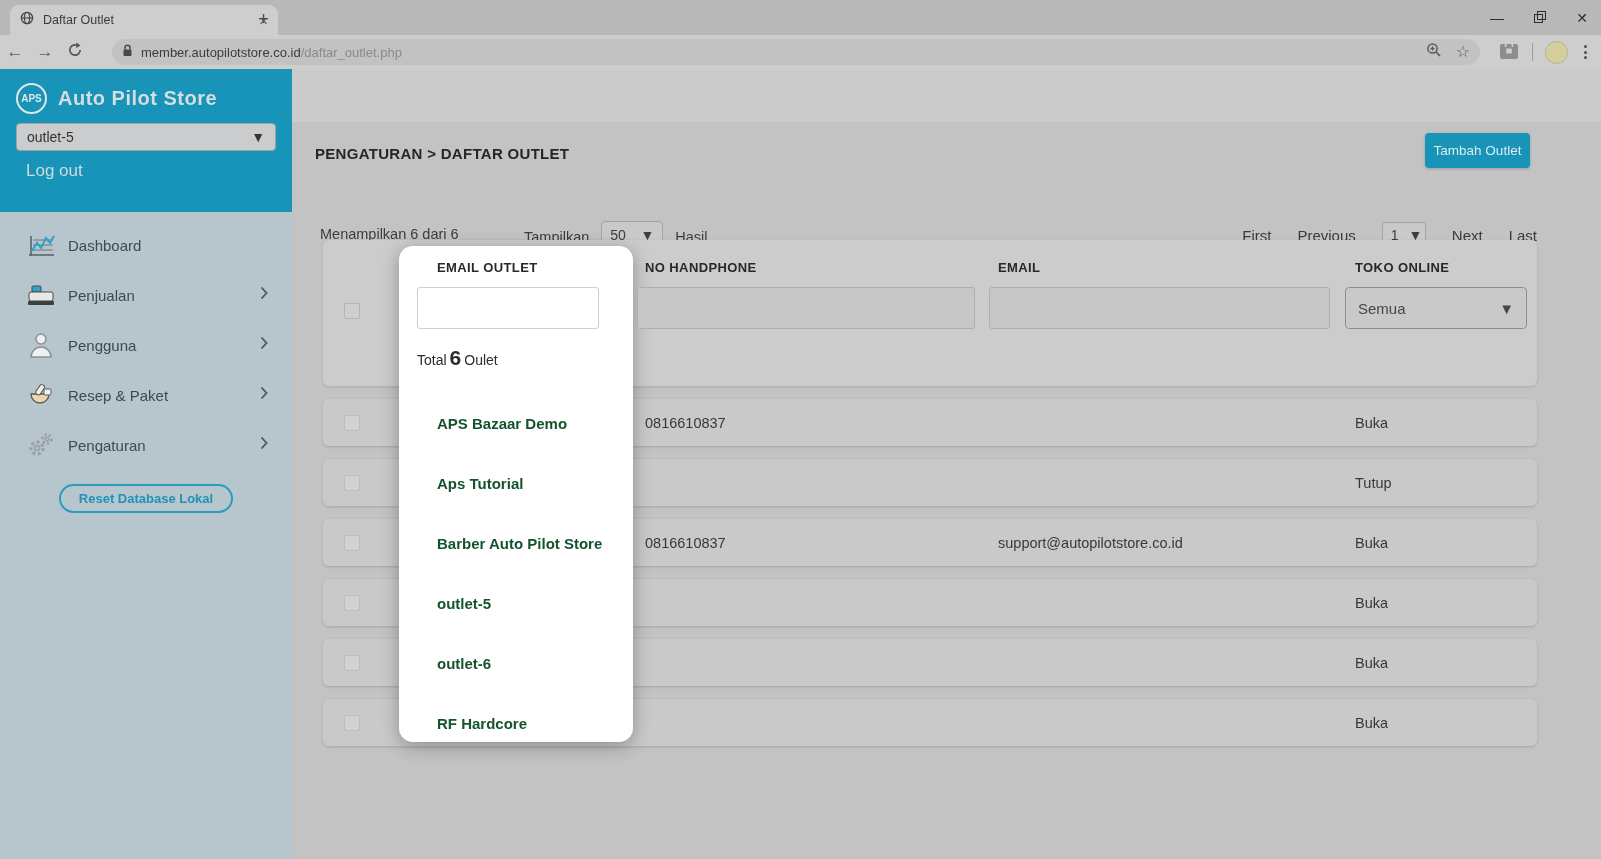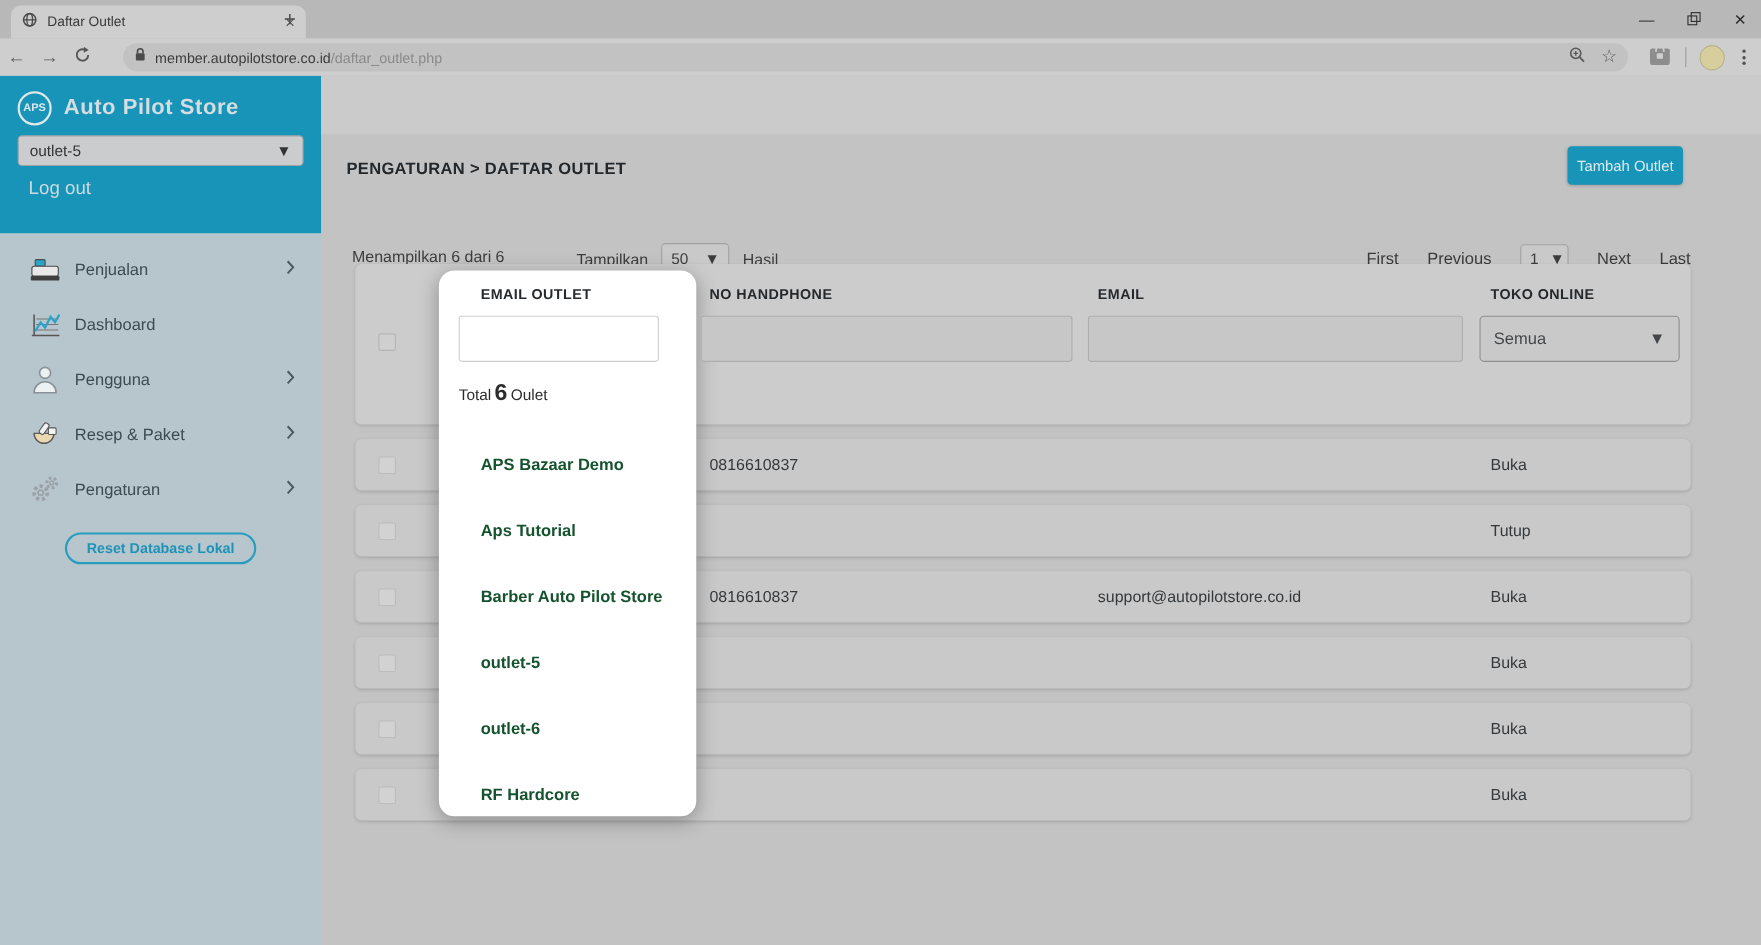--- a/index.html
+++ b/index.html
@@ -187,46 +187,46 @@
       <div class="outlet-select">
         <span>outlet-5</span>
         <span class="caret">▼</span>
       </div>
       <a class="logout">Log out</a>
     </div>
 
     <div class="menu">
       <div class="menu-item">
         <span class="mi-icon">
-          <svg width="30" height="26" viewBox="0 0 30 26">
-              <rect x="6" y="4" width="9" height="6" rx="1" fill="#2aa4c9" stroke="#4a4a4a"></rect>
-              <rect x="3" y="10" width="24" height="9" rx="2" fill="#e8e8e8" stroke="#4a4a4a"></rect>
-              <rect x="2" y="19" width="26" height="4" rx="1" fill="#3f3f3f"></rect>
-            </svg>
-        </span>
-        <span class="mi-label">Penjualan</span>
-        <span class="mi-chev"><svg width="8" height="14" viewBox="0 0 8 14">
-              <polyline points="1.5,1.5 6.5,7 1.5,12.5" fill="none" stroke="#4a5a62" stroke-width="1.8"></polyline>
-            </svg></span>
-      </div>
-      <div class="menu-item">
-        <span class="mi-icon">
           <svg width="28" height="26" viewBox="0 0 28 26">
               <line x1="4" y1="4" x2="4" y2="23" stroke="#555" stroke-width="1.4"></line>
               <line x1="2" y1="23" x2="27" y2="23" stroke="#555" stroke-width="1.4"></line>
               <line x1="6" y1="8" x2="26" y2="8" stroke="#777" stroke-width="1"></line>
               <line x1="6" y1="13" x2="26" y2="13" stroke="#777" stroke-width="1"></line>
               <line x1="6" y1="18" x2="26" y2="18" stroke="#777" stroke-width="1"></line>
               <polyline points="5,19 10,11 14,16 19,6 23,11 27,4" fill="none" stroke="#2aa4c9" stroke-width="2"></polyline>
             </svg>
         </span>
         <span class="mi-label">Dashboard</span>
       </div>
       <div class="menu-item">
         <span class="mi-icon">
+          <svg width="30" height="26" viewBox="0 0 30 26">
+              <rect x="6" y="4" width="9" height="6" rx="1" fill="#2aa4c9" stroke="#4a4a4a"></rect>
+              <rect x="3" y="10" width="24" height="9" rx="2" fill="#e8e8e8" stroke="#4a4a4a"></rect>
+              <rect x="2" y="19" width="26" height="4" rx="1" fill="#3f3f3f"></rect>
+            </svg>
+        </span>
+        <span class="mi-label">Penjualan</span>
+        <span class="mi-chev"><svg width="8" height="14" viewBox="0 0 8 14">
+              <polyline points="1.5,1.5 6.5,7 1.5,12.5" fill="none" stroke="#4a5a62" stroke-width="1.8"></polyline>
+            </svg></span>
+      </div>
+      <div class="menu-item">
+        <span class="mi-icon">
           <svg width="26" height="28" viewBox="0 0 26 28">
               <circle cx="13" cy="8" r="5" fill="#eef1f2" stroke="#8a9299" stroke-width="1.5"></circle>
               <path d="M3 26 a10 10 0 0 1 20 0 z" fill="#eef1f2" stroke="#8a9299" stroke-width="1.5"></path>
             </svg>
         </span>
         <span class="mi-label">Pengguna</span>
         <span class="mi-chev"><svg width="8" height="14" viewBox="0 0 8 14">
               <polyline points="1.5,1.5 6.5,7 1.5,12.5" fill="none" stroke="#4a5a62" stroke-width="1.8"></polyline>
             </svg></span>
       </div>

